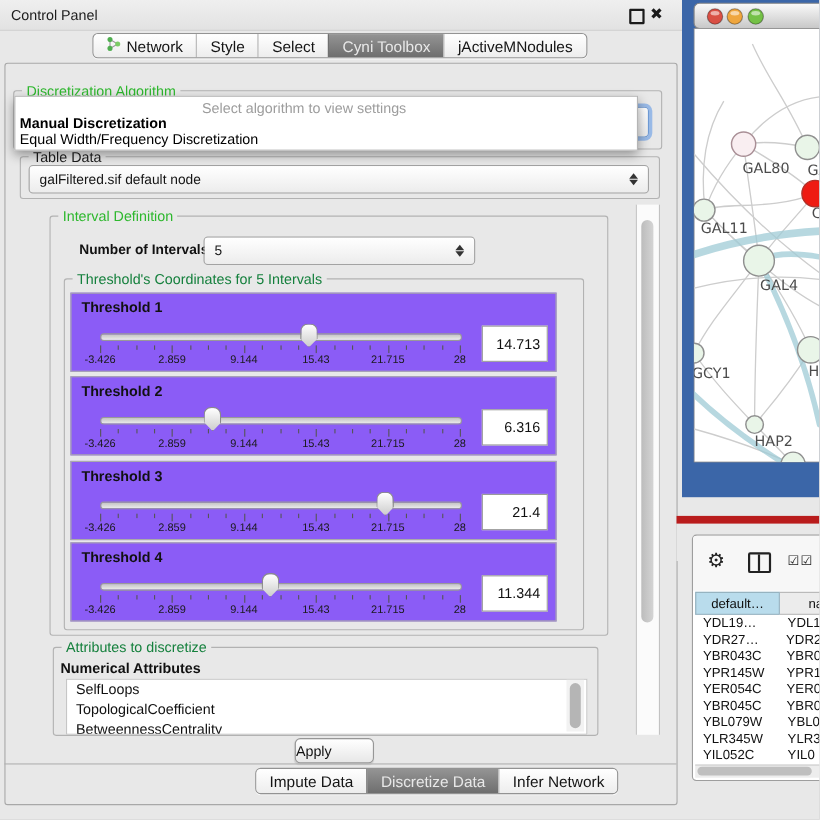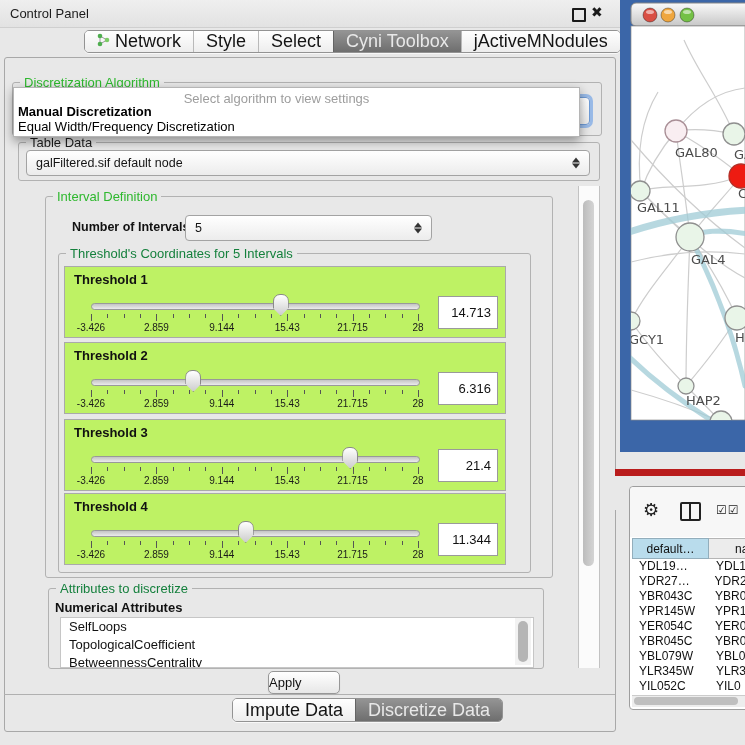--- a/index.html
+++ b/index.html
@@ -10,21 +10,21 @@
   
   .cp-titlebar{position:absolute;left:0;top:0;width:620px;height:27px;
     background:linear-gradient(#efefef,#e2e2e2);border-bottom:1px solid #cfcfcf;}
   .cp-title{position:absolute;left:10px;top:6px;font-size:13px;color:#1c1c1c;}
   .float-btn{position:absolute;left:572px;top:8px;width:10px;height:10px;border:2px solid #1a1a1a;border-radius:1px;}
   .close-btn{position:absolute;left:591px;top:4px;font-size:14px;font-weight:bold;color:#1a1a1a;}
 
   
   .seg-group{position:absolute;display:flex;height:21px;border:1px solid #939393;border-radius:5px;
     overflow:hidden;box-shadow:0 1px 0 rgba(255,255,255,.7);}
-  .seg{display:flex;align-items:center;padding:0 12px;font-size:18px;color:#141414;white-space:nowrap;
+  .seg{display:flex;align-items:center;padding:0 12px;font-size:14px;color:#141414;white-space:nowrap;
     background:linear-gradient(#ffffff,#ededed);border-left:1px solid #b9b9b9;}
   .seg:first-child{border-left:none;}
   .seg.sel{background:linear-gradient(#949494,#6e6e6e);color:#e8e8e8;border-left-color:#646464;}
   .net-ico{margin-right:5px;}
 
   
   .outer-panel{position:absolute;left:4px;top:57px;width:610px;height:673px;
     border:1px solid #a8a8a8;border-radius:3px;background:#e8e8e8;}
   .group{position:absolute;border:1px solid #b2b2b2;border-radius:3px;}
   .gtitle{position:absolute;top:-8px;left:7px;background:#e8e8e8;padding:0 4px;font-size:13px;white-space:nowrap;}
@@ -40,21 +40,21 @@
   .focusring{box-shadow:0 0 0 3px rgba(100,155,230,.6);border-color:#6f9bd6;}
 
   
   .popup{position:absolute;left:13px;top:87px;width:565px;height:48px;background:#fff;
     border:1px solid #b5b5b5;box-shadow:0 4px 10px rgba(0,0,0,.4);z-index:30;}
   .popup .ph{position:absolute;top:3px;left:0;right:40px;text-align:center;color:#9d9d9d;font-size:13px;}
   .popup .opt1{position:absolute;top:16px;left:4px;font-size:13px;font-weight:bold;color:#000;}
   .popup .opt2{position:absolute;top:31px;left:4px;font-size:13px;color:#000;}
 
   
-  .th-row{position:absolute;left:64px;width:440px;height:70px;border:1px solid #aaa;background:#bef264;}
+  .th-row{position:absolute;left:64px;width:440px;height:70px;border:1px solid #aaa;background:#8b5cf6;}
   .th-label{position:absolute;top:5px;left:9px;font-size:13px;font-weight:bold;}
   .ruler{position:absolute;inset:0;}
   .track{position:absolute;left:26px;top:36px;width:327px;height:5px;border:1px solid #999;
     border-radius:4px;background:linear-gradient(#c4c4c4,#ebebeb);}
   .thumb{position:absolute;top:27px;width:14px;height:20px;background:linear-gradient(#ffffff,#cdcdcd);
     border:1px solid #8a8a8a;border-radius:7px 7px 2px 2px;
     clip-path:polygon(0 0,100% 0,100% 62%,50% 100%,0 62%);}
   .tick{position:absolute;top:47px;width:1px;height:4px;background:#555;}
   .tick.major{height:7px;}
   .tick-label{position:absolute;top:55px;transform:translateX(-50%);font-size:10px;color:#1a1a1a;white-space:nowrap;}
@@ -334,20 +334,23 @@
 
   <div class="apply-btn">Apply</div>
   <div class="divider"></div>
 
   <div class="seg-group" style="left:232px;top:698px;height:22px;">
     <div class="seg">
       <span>Impute Data</span>
     </div>
     <div class="seg sel">
       <span>Discretize Data</span>
+    </div>
+    <div class="seg">
+      <span>Infer Network</span>
     </div>
   </div>
 
   <svg id="net-svg" style="position:absolute;left:620px;top:0;" width="125" height="455" viewBox="620 0 125 455">
     <defs>
       <linearGradient id="tbar" x1="0" y1="0" x2="0" y2="1">
         <stop offset="0" stop-color="#fafafa"></stop>
           <stop offset="1" stop-color="#c7c7c7"></stop>
       </linearGradient>
       <clipPath id="cvclip">

